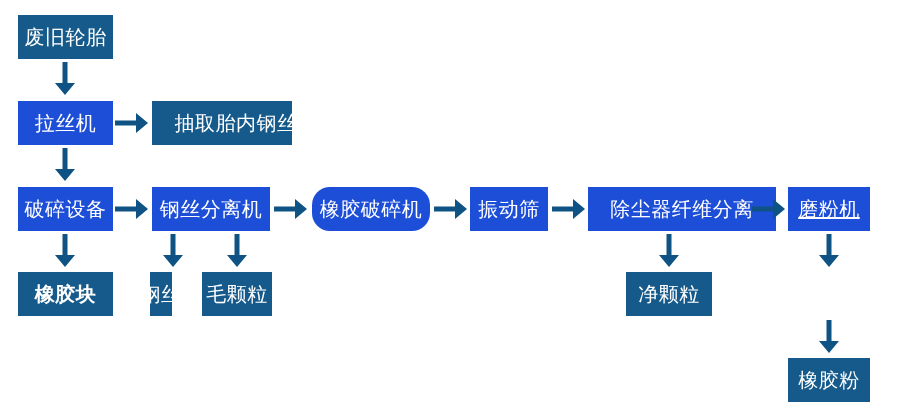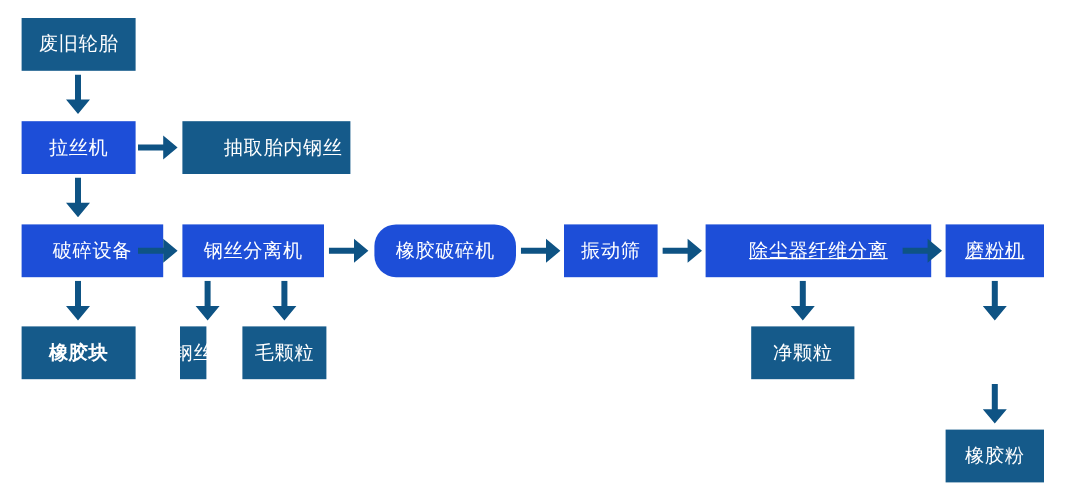--- a/index.html
+++ b/index.html
@@ -20,21 +20,21 @@
     height: 411px;
     background: #ffffff;
   }
   .node {
     position: absolute;
     display: flex;
     align-items: center;
     justify-content: center;
     box-sizing: border-box;
     color: #ffffff;
-    font-size: 16px;
+    font-size: 20px;
     font-weight: 400;
     line-height: 1;
     letter-spacing: 0.5px;
     white-space: nowrap;
     user-select: none;
     text-align: right;
   }
   .node.blue  { background: #155A8A; }
   .node.red   { background: #1d4ed8; }
 
@@ -59,25 +59,25 @@
     height: 100%;
   }
 </style>
 </head>
 <body>
 
 <div id="flow-canvas">
     <div class="node blue" style="left: 18px; top: 15px; width: 95px; height: 44px;">废旧轮胎</div>
     <div class="node red" style="left: 18px; top: 101px; width: 95px; height: 44px;">拉丝机</div>
     <div class="node blue" style="left: 152px; top: 101px; width: 140px; height: 44px; padding-left: 28px;">抽取胎内钢丝</div>
-    <div class="node red" style="left: 18px; top: 187px; width: 118px; height: 44px;">破碎设备</div>
+    <div class="node red" style="left: 18px; top: 187px; width: 95px; height: 44px;">破碎设备</div>
     <div class="node red" style="left: 152px; top: 187px; width: 118px; height: 44px;">钢丝分离机</div>
     <div class="node red" style="left: 312px; top: 187px; width: 118px; height: 44px; border-radius: 18px;">橡胶破碎机</div>
     <div class="node red" style="left: 470px; top: 187px; width: 78px; height: 44px;">振动筛</div>
-    <div class="node red" style="left: 588px; top: 187px; width: 188px; height: 44px; text-decoration: underline;">除尘器纤维分离</div>
+    <div class="node red" style="left: 588px; top: 187px; width: 188px; height: 44px;">除尘器纤维分离</div>
     <div class="node red" style="left: 788px; top: 187px; width: 82px; height: 44px; text-decoration: underline;">磨粉机</div>
     <div class="node blue" style="left: 18px; top: 272px; width: 95px; height: 44px; font-weight: bold;">橡胶块</div>
     <div class="node blue" style="left: 150px; top: 272px; width: 22px; height: 44px;">钢丝</div>
     <div class="node blue" style="left: 202px; top: 272px; width: 70px; height: 44px;">毛颗粒</div>
     <div class="node blue" style="left: 626px; top: 272px; width: 86px; height: 44px;">净颗粒</div>
     <div class="node blue" style="left: 788px; top: 358px; width: 82px; height: 44px;">橡胶粉</div>
     <div class="arrow arrow-down" style="left: 50px; top: 62px;">
       <svg viewBox="0 0 30 34">
         <path d="M12.5 0 H17.5 V21 H25 L15 33 L5 21 H12.5 Z" fill="currentColor"></path>
       </svg>

